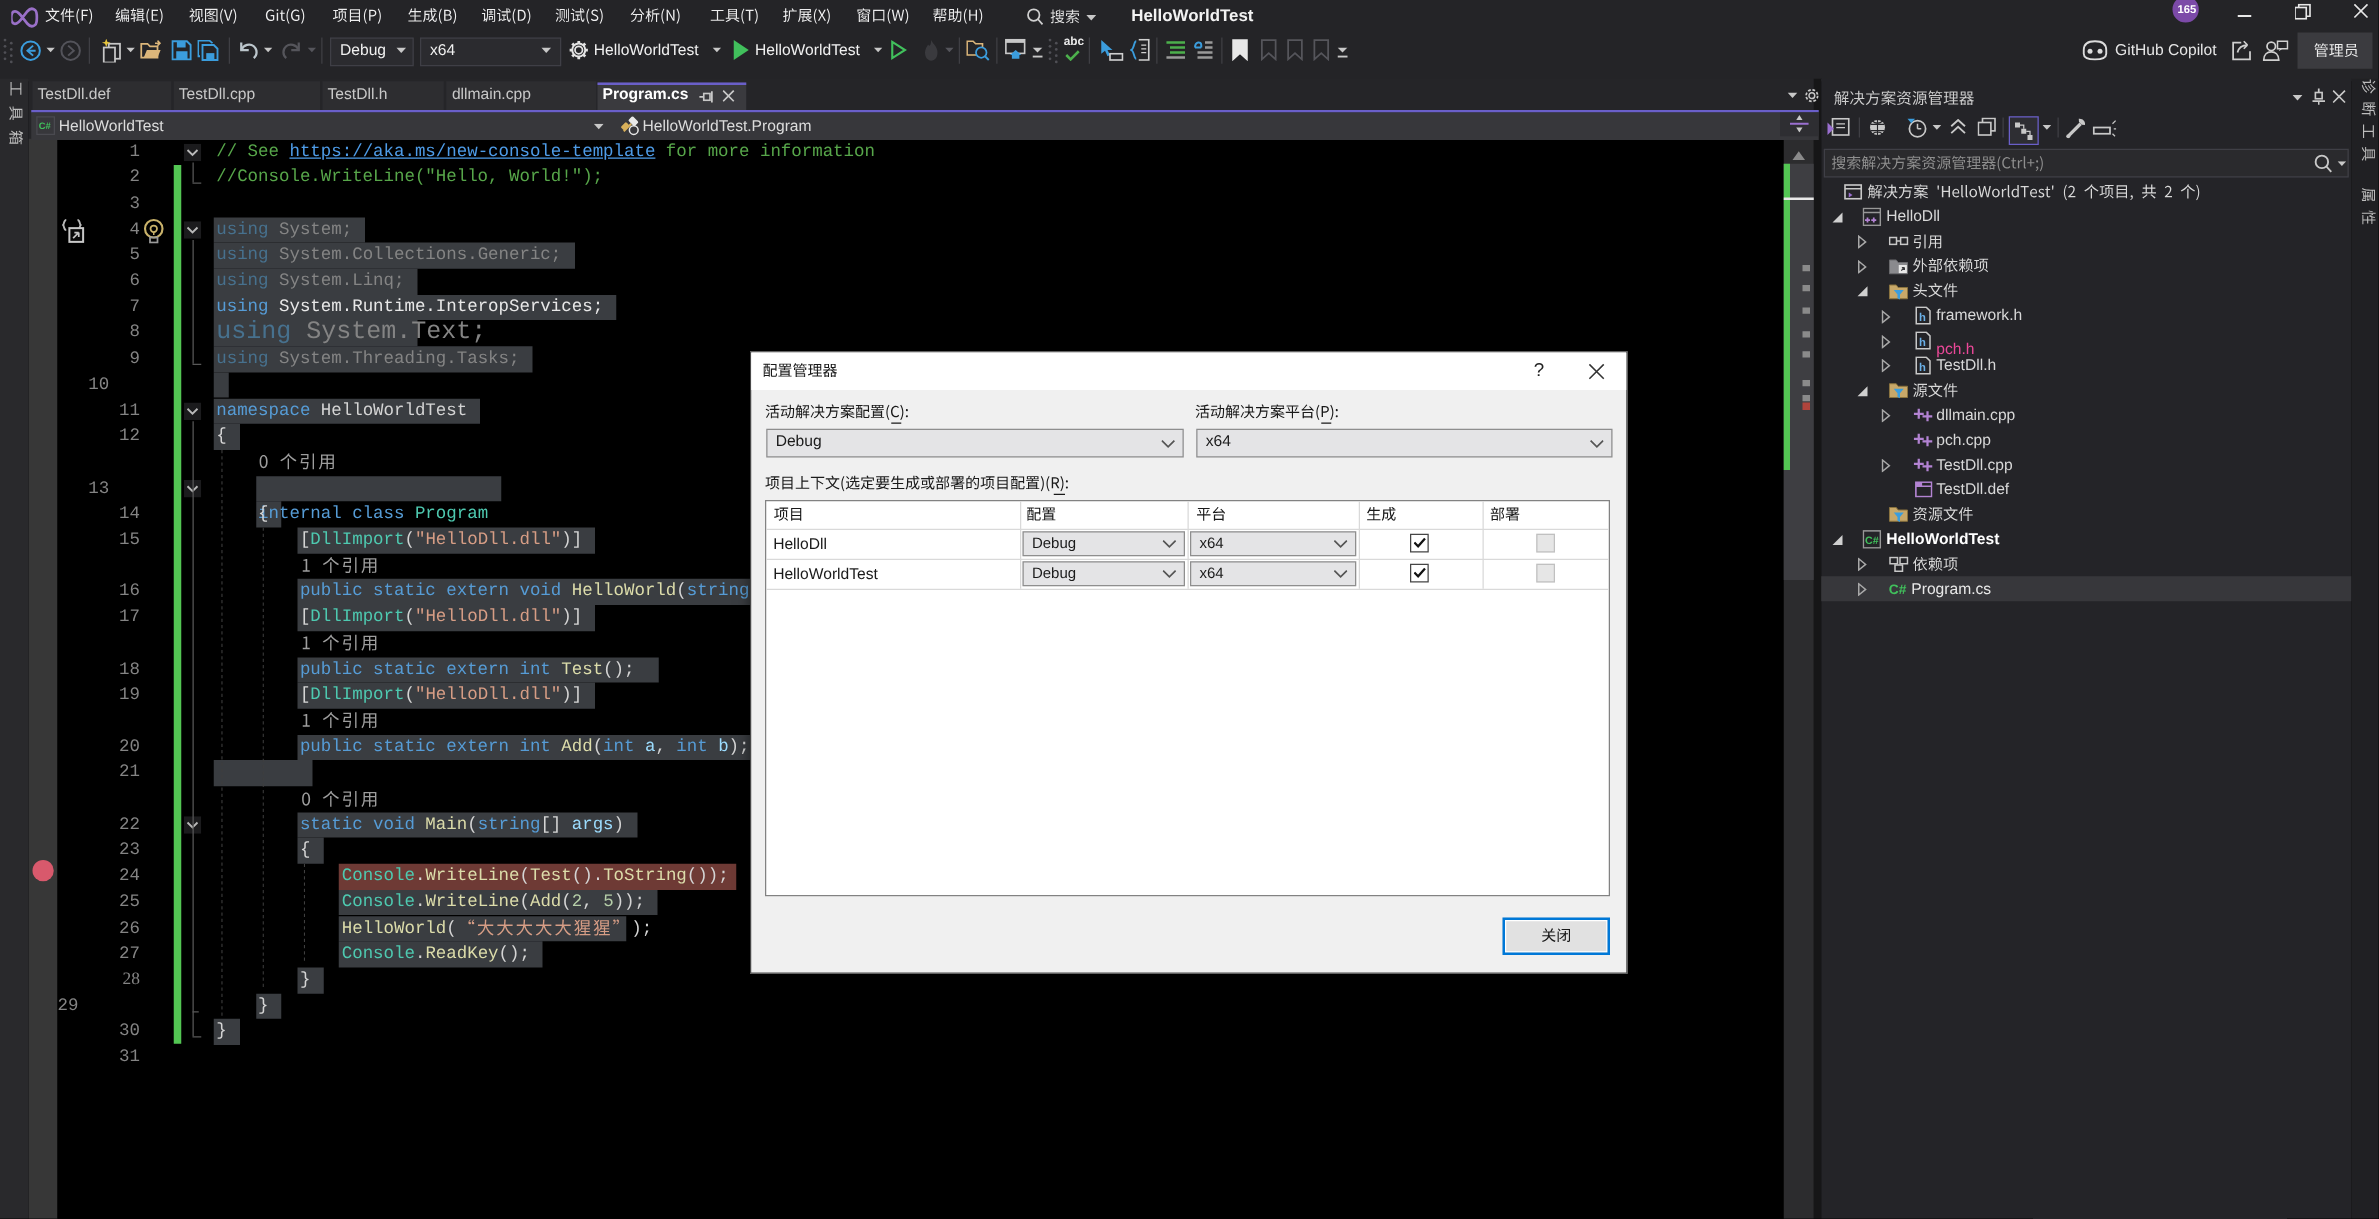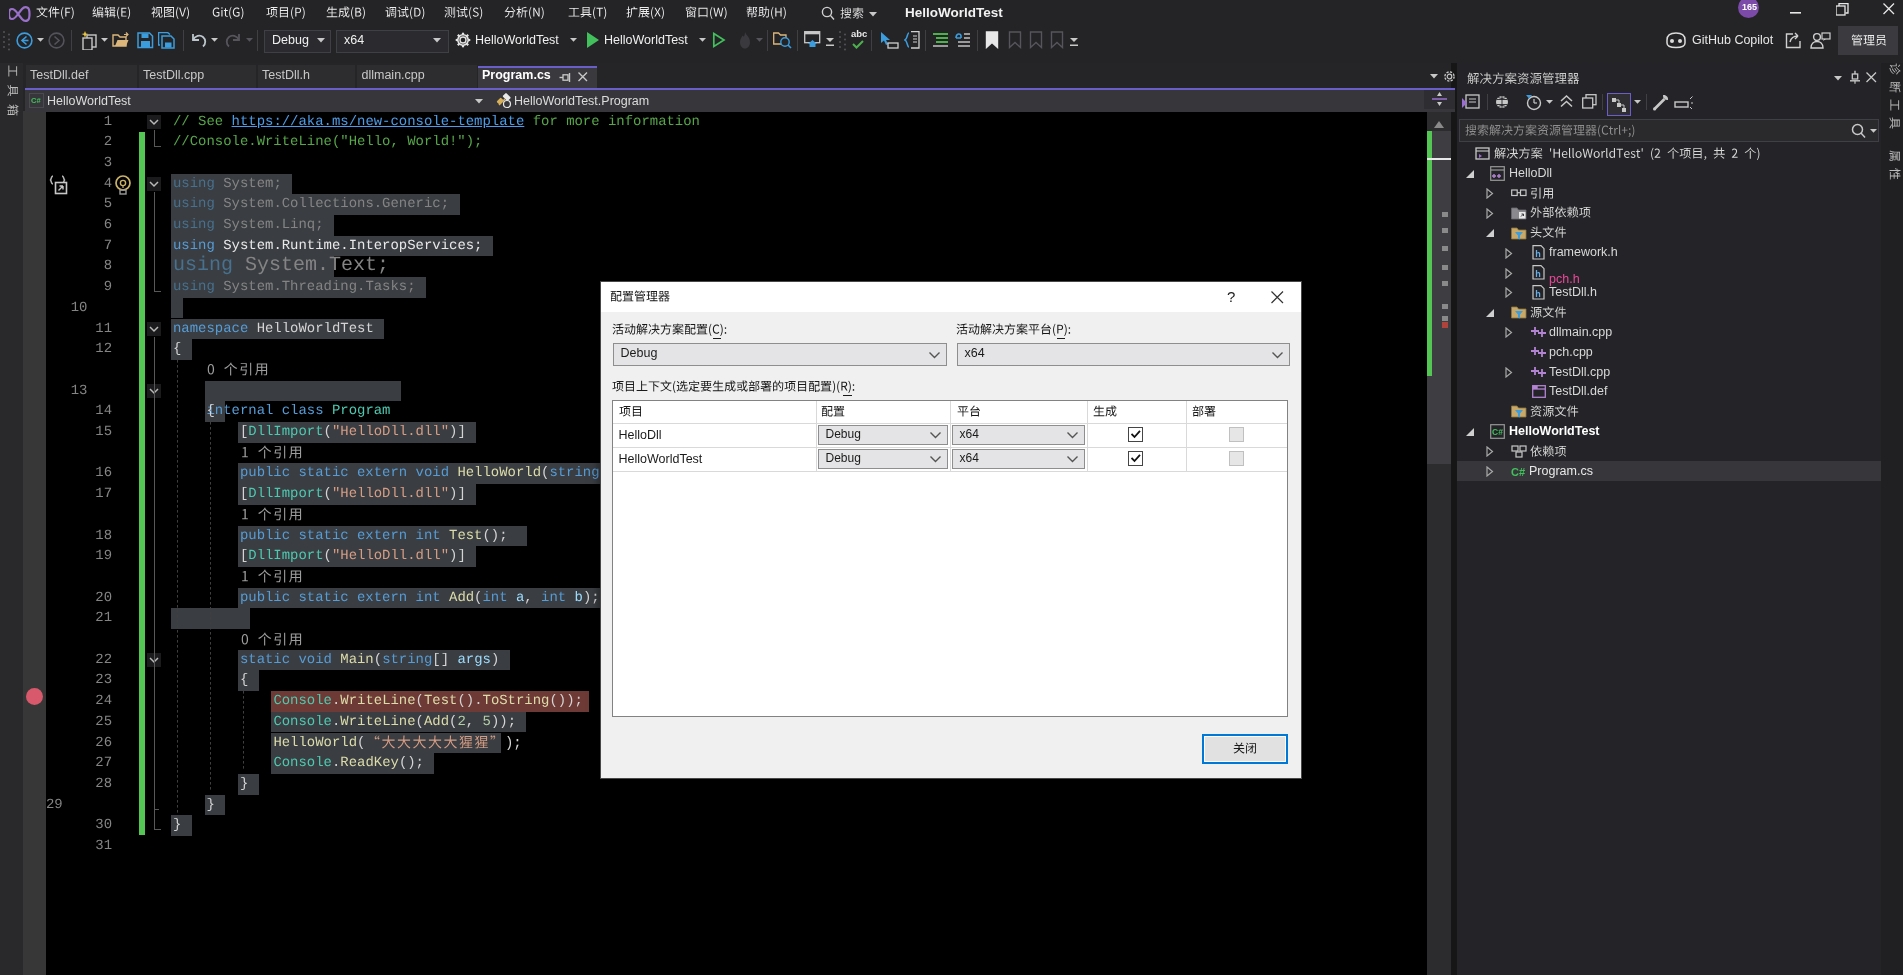--- a/index.html
+++ b/index.html
@@ -495,21 +495,21 @@
 <div style="position:absolute;left:46px;top:670.4px;width:66px;height:20.7px;line-height:20.7px;font-family:'Liberation Mono',monospace;font-size:13.95px;color:#848484;text-align:right;text-rendering:geometricPrecision">23</div>
 <div style="position:absolute;left:173.0px;top:691.1px;height:20.7px;line-height:20.7px;font-family:'Liberation Mono',monospace;font-size:13.95px;white-space:pre;text-rendering:geometricPrecision"><span style="color:#d4d4d4">            </span><span style="color:#4ec9b0">Console</span><span style="color:#d4d4d4">.</span><span style="color:#dcdcaa">WriteLine</span><span style="color:#d4d4d4">(</span><span style="color:#dcdcaa">Test</span><span style="color:#d4d4d4">().</span><span style="color:#dcdcaa">ToString</span><span style="color:#d4d4d4">());</span></div>
 <div style="position:absolute;left:46px;top:691.1px;width:66px;height:20.7px;line-height:20.7px;font-family:'Liberation Mono',monospace;font-size:13.95px;color:#848484;text-align:right;text-rendering:geometricPrecision">24</div>
 <div style="position:absolute;left:173.0px;top:711.8px;height:20.7px;line-height:20.7px;font-family:'Liberation Mono',monospace;font-size:13.95px;white-space:pre;text-rendering:geometricPrecision"><span style="color:#d4d4d4">            </span><span style="color:#4ec9b0">Console</span><span style="color:#d4d4d4">.</span><span style="color:#dcdcaa">WriteLine</span><span style="color:#d4d4d4">(</span><span style="color:#dcdcaa">Add</span><span style="color:#d4d4d4">(</span><span style="color:#b5cea8">2</span><span style="color:#d4d4d4">, </span><span style="color:#b5cea8">5</span><span style="color:#d4d4d4">));</span></div>
 <div style="position:absolute;left:46px;top:711.8px;width:66px;height:20.7px;line-height:20.7px;font-family:'Liberation Mono',monospace;font-size:13.95px;color:#848484;text-align:right;text-rendering:geometricPrecision">25</div>
 <div style="position:absolute;left:173.0px;top:732.5px;height:20.7px;line-height:20.7px;font-family:'Liberation Mono',monospace;font-size:13.95px;white-space:pre;text-rendering:geometricPrecision"><span style="color:#d4d4d4">            </span><span style="color:#dcdcaa">HelloWorld</span><span style="color:#d4d4d4">(</span></div>
 <div style="position:absolute;left:46px;top:732.5px;width:66px;height:20.7px;line-height:20.7px;font-family:'Liberation Mono',monospace;font-size:13.95px;color:#848484;text-align:right;text-rendering:geometricPrecision">26</div>
 <div style="position:absolute;left:173.0px;top:753.2px;height:20.7px;line-height:20.7px;font-family:'Liberation Mono',monospace;font-size:13.95px;white-space:pre;text-rendering:geometricPrecision"><span style="color:#d4d4d4">            </span><span style="color:#4ec9b0">Console</span><span style="color:#d4d4d4">.</span><span style="color:#dcdcaa">ReadKey</span><span style="color:#d4d4d4">();</span></div>
 <div style="position:absolute;left:46px;top:753.2px;width:66px;height:20.7px;line-height:20.7px;font-family:'Liberation Mono',monospace;font-size:13.95px;color:#848484;text-align:right;text-rendering:geometricPrecision">27</div>
 <div style="position:absolute;left:173.0px;top:773.9px;height:20.7px;line-height:20.7px;font-family:'Liberation Mono',monospace;font-size:13.95px;white-space:pre;text-rendering:geometricPrecision"><span style="color:#d4d4d4">        }</span></div>
-<div style="position:absolute;left:46px;top:773.9px;width:66px;height:20.7px;line-height:20.7px;font-family:Liberation Mono, monospace;font-size:13.95px;color:#848484;text-align:right;text-rendering:geometricPrecision">28</div>
+<div style="position:absolute;left:46px;top:773.9px;width:66px;height:20.7px;line-height:20.7px;font-family:Liberation Serif, serif;font-size:13.95px;color:#848484;text-align:right;text-rendering:geometricPrecision">28</div>
 <div style="position:absolute;left:173.0px;top:794.6px;height:20.7px;line-height:20.7px;font-family:'Liberation Mono',monospace;font-size:13.95px;white-space:pre;text-rendering:geometricPrecision"><span style="color:#d4d4d4">    }</span></div>
 <div style="position:absolute;left:46px;top:794.6px;width:66px;height:20.7px;line-height:20.7px;font-family:'Liberation Mono',monospace;font-size:13.95px;color:#848484;text-align:left;text-rendering:geometricPrecision">29</div>
 <div style="position:absolute;left:173.0px;top:815.3px;height:20.7px;line-height:20.7px;font-family:'Liberation Mono',monospace;font-size:13.95px;white-space:pre;text-rendering:geometricPrecision"><span style="color:#d4d4d4">}</span></div>
 <div style="position:absolute;left:46px;top:815.3px;width:66px;height:20.7px;line-height:20.7px;font-family:'Liberation Mono',monospace;font-size:13.95px;color:#848484;text-align:right;text-rendering:geometricPrecision">30</div>
 <div style="position:absolute;left:46px;top:836.0px;width:66px;height:20.7px;line-height:20.7px;font-family:'Liberation Mono',monospace;font-size:13.95px;color:#848484;text-align:right;text-rendering:geometricPrecision">31</div>
 <div style="position:absolute;left:365.5px;top:734.7px;line-height:0"><svg width="140" height="18" viewBox="0 0 140 18" fill="#d69d85" xmlns="http://www.w3.org/2000/svg">
       <path transform="translate(0.0 12.3)" d="M10.7 -11.3L10.4 -11.8C9.6 -11.4 8.7 -10.4 8.7 -9.2C8.7 -8.4 9.2 -7.9 9.8 -7.9C10.4 -7.9 10.8 -8.4 10.8 -8.8C10.8 -9.3 10.4 -9.7 9.9 -9.7C9.7 -9.7 9.6 -9.6 9.5 -9.6C9.5 -10.2 10.0 -10.9 10.7 -11.3ZM13.4 -11.3L13.1 -11.8C12.2 -11.4 11.4 -10.4 11.4 -9.2C11.4 -8.4 11.9 -7.9 12.5 -7.9C13.1 -7.9 13.4 -8.4 13.4 -8.8C13.4 -9.3 13.1 -9.7 12.6 -9.7C12.4 -9.7 12.3 -9.6 12.2 -9.6C12.2 -10.2 12.7 -10.9 13.4 -11.3Z"></path>
       <path transform="translate(15.5 12.3)" d="M6.4 -11.7C6.4 -10.6 6.4 -9.2 6.2 -7.7L0.9 -7.7L0.9 -6.6L6.0 -6.6C5.5 -4.0 4.1 -1.3 0.6 0.2C0.9 0.4 1.2 0.8 1.4 1.1C4.8 -0.5 6.3 -3.2 7.0 -5.8C8.1 -2.7 9.9 -0.2 12.6 1.1C12.8 0.8 13.1 0.3 13.4 0.1C10.7 -1.0 8.8 -3.6 7.9 -6.6L13.1 -6.6L13.1 -7.7L7.3 -7.7C7.5 -9.2 7.5 -10.6 7.6 -11.7Z"></path>
       <path transform="translate(31.0 12.3)" d="M6.4 -11.7C6.4 -10.6 6.4 -9.2 6.2 -7.7L0.9 -7.7L0.9 -6.6L6.0 -6.6C5.5 -4.0 4.1 -1.3 0.6 0.2C0.9 0.4 1.2 0.8 1.4 1.1C4.8 -0.5 6.3 -3.2 7.0 -5.8C8.1 -2.7 9.9 -0.2 12.6 1.1C12.8 0.8 13.1 0.3 13.4 0.1C10.7 -1.0 8.8 -3.6 7.9 -6.6L13.1 -6.6L13.1 -7.7L7.3 -7.7C7.5 -9.2 7.5 -10.6 7.6 -11.7Z"></path>
       <path transform="translate(46.5 12.3)" d="M6.4 -11.7C6.4 -10.6 6.4 -9.2 6.2 -7.7L0.9 -7.7L0.9 -6.6L6.0 -6.6C5.5 -4.0 4.1 -1.3 0.6 0.2C0.9 0.4 1.2 0.8 1.4 1.1C4.8 -0.5 6.3 -3.2 7.0 -5.8C8.1 -2.7 9.9 -0.2 12.6 1.1C12.8 0.8 13.1 0.3 13.4 0.1C10.7 -1.0 8.8 -3.6 7.9 -6.6L13.1 -6.6L13.1 -7.7L7.3 -7.7C7.5 -9.2 7.5 -10.6 7.6 -11.7Z"></path>

